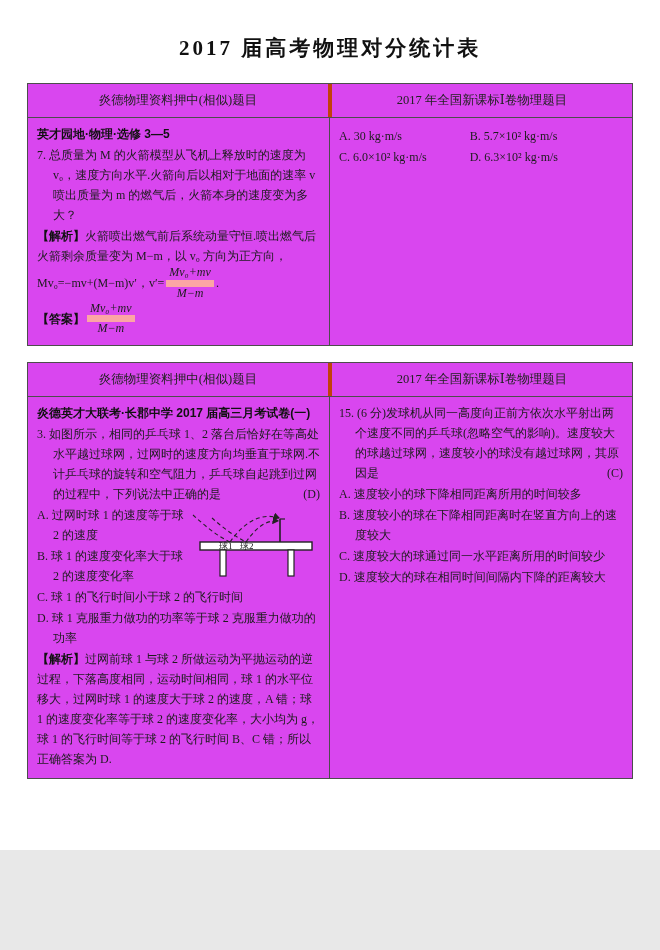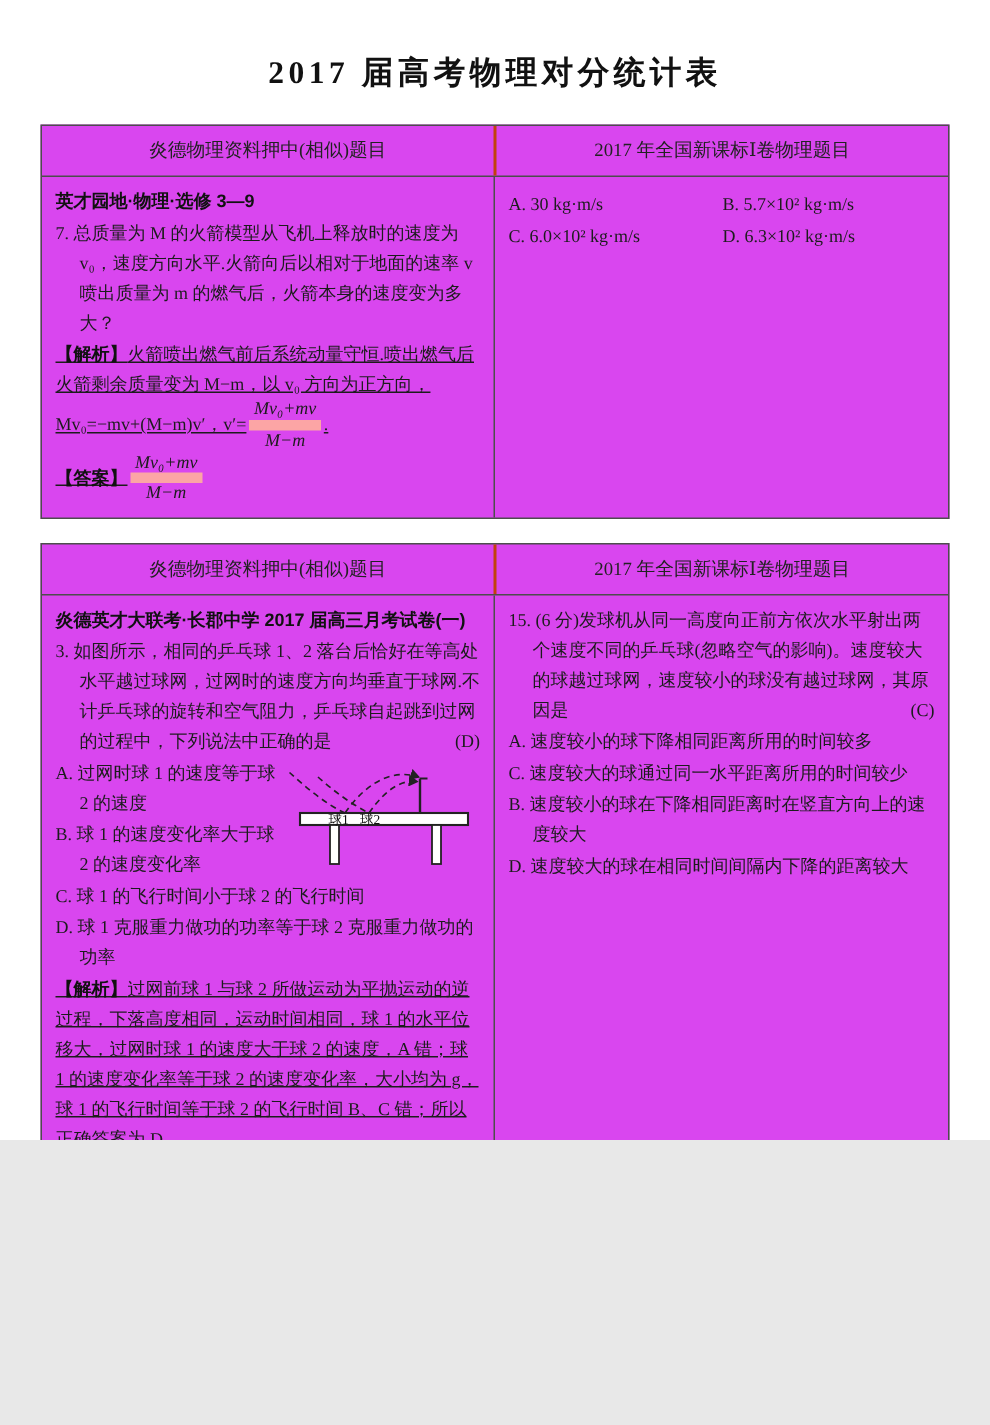--- a/index.html
+++ b/index.html
@@ -1,54 +1,54 @@
 <!DOCTYPE html>
 <html><head>
 <meta charset="utf-8">
 <style>
   html,body{margin:0;padding:0;background:#e8e8e8;}
   .page{
-    position:relative;width:660px;height:760px;background:#ffffff;
+    position:relative;width:660px;height:850px;background:#ffffff;
     font-family:"Liberation Serif","DejaVu Serif",serif;color:#1c1c1c;
     overflow:hidden;margin:0 auto;
   }
   .doc-title{
     position:absolute;top:34px;left:0;width:100%;text-align:center;
     font-size:21px;font-weight:700;letter-spacing:3px;color:#111;
   }
   .qtable{
     position:absolute;left:27px;width:604px;border:1.5px solid #4d4d4d;
     background:#d946ef;
   }
   .t1{top:83px;}
   .t2{top:362px;}
   .thead{display:flex;border-bottom:1px solid #4d4d4d;}
   .th{
     flex:1 1 50%;text-align:center;padding:8px 4px;font-size:12.5px;
     color:#222;
   }
-  .th + .th{border-left:2px solid #c2410c;}
+  .th + .th{border-left:4px solid #c2410c;}
   .tbody{display:flex;align-items:stretch;}
   .cell{flex:1 1 50%;padding:6px 9px 8px 9px;font-size:12px;line-height:20px;box-sizing:border-box;}
   .cell-l{border-right:1px solid #4d4d4d;}
   .t1 .tbody{min-height:197px;}
   .t2 .tbody{min-height:329px;}
   .src{
     font-family:"Liberation Sans","DejaVu Sans",sans-serif;
     font-weight:700;font-size:12px;color:#111;margin-bottom:1px;
   }
   .hang{padding-left:16px;text-indent:-16px;margin:0 0 1px 0;}
   .qnum{margin-right:3px;}
   .lbl{
     font-family:"Liberation Sans","DejaVu Sans",sans-serif;
     font-weight:700;color:#111;
   }
-  .para{margin:0 0 1px 0;text-decoration:underline;}
+  .para{margin:0 0 1px 0;}
   .ans{float:right;margin-left:6px;}
-  .opt2col{display:grid;grid-template-columns:46% 54%;column-gap:12px;margin-top:2px;}
+  .opt2col{display:grid;grid-template-columns:46% 54%;column-gap:0;margin-top:2px;}
   .opt2col .opt{padding-left:0;text-indent:0;}
   .opt{margin:0 0 1px 0;}
   .frac{
     display:inline-block;vertical-align:-0.85em;text-align:center;
     font-style:italic;line-height:1.15;margin:0 2px;
   }
   .frac .num{display:block;border-bottom:7px solid #fca5a5;padding:0 3px;}
   .frac .den{display:block;padding:0 3px;}
   .figwrap{
     float:right;width:128px;height:74px;margin:0 0 2px 6px;text-align:center;
@@ -67,21 +67,21 @@
   <div class="doc-title">2017 届高考物理对分统计表</div>
 
   <div class="qtable t1">
     <div class="thead">
       <div class="th">炎德物理资料押中(相似)题目</div>
       <div class="th">2017 年全国新课标Ⅰ卷物理题目</div>
     </div>
     <div class="tbody">
 
       <div class="cell cell-l">
-        <div class="src">英才园地·物理·选修 3—9</div>
+        <div class="src">英才园地·物理·选修 3—5</div>
         <p class="hang"><span class="qnum">7.</span><span>总质量为 M 的火箭模型从飞机上释放时的速度为 v₀，速度方向水平.火箭向后以相对于地面的速率 v 喷出质量为 m 的燃气后，火箭本身的速度变为多大？</span></p>
         <p class="para"><span class="lbl">【解析】</span><span>火箭喷出燃气前后系统动量守恒.喷出燃气后火箭剩余质量变为 M−m，以 v₀ 方向为正方向，Mv₀=−mv+(M−m)v′，v′=</span><span class="frac"><span class="num">Mv₀+mv</span><span class="den">M−m</span></span><span>.</span></p>
         <p class="para"><span class="lbl">【答案】</span><span class="frac"><span class="num">Mv₀+mv</span><span class="den">M−m</span></span></p>
       </div>
 
       <div class="cell">
         <div class="opt2col">
           <div class="opt">A. 30 kg·m/s</div>
           <div class="opt">B. 5.7×10² kg·m/s</div>
           <div class="opt">C. 6.0×10² kg·m/s</div>
@@ -137,22 +137,22 @@
           <div class="clear"></div>
         </div>
 
         <p class="para"><span class="lbl">【解析】</span><span>过网前球 1 与球 2 所做运动为平抛运动的逆过程，下落高度相同，运动时间相同，球 1 的水平位移大，过网时球 1 的速度大于球 2 的速度，A 错；球 1 的速度变化率等于球 2 的速度变化率，大小均为 g，球 1 的飞行时间等于球 2 的飞行时间 B、C 错；所以正确答案为 D.</span></p>
       </div>
 
       <div class="cell">
         <p class="hang"><span class="qnum">15.</span><span>(6 分)发球机从同一高度向正前方依次水平射出两个速度不同的乒乓球(忽略空气的影响)。速度较大的球越过球网，速度较小的球没有越过球网，其原因是</span><span class="ans">(C)</span></p>
         <div>
           <div class="opt hang">A. 速度较小的球下降相同距离所用的时间较多</div>
+          <div class="opt hang">B. 速度较小的球在下降相同距离时在竖直方向上的速度较大</div>
           <div class="opt hang">C. 速度较大的球通过同一水平距离所用的时间较少</div>
-          <div class="opt hang">B. 速度较小的球在下降相同距离时在竖直方向上的速度较大</div>
           <div class="opt hang">D. 速度较大的球在相同时间间隔内下降的距离较大</div>
         </div>
       </div>
 
     </div>
   </div>
 
   <div class="page-num">· 11 ·</div>
 
 </div>

